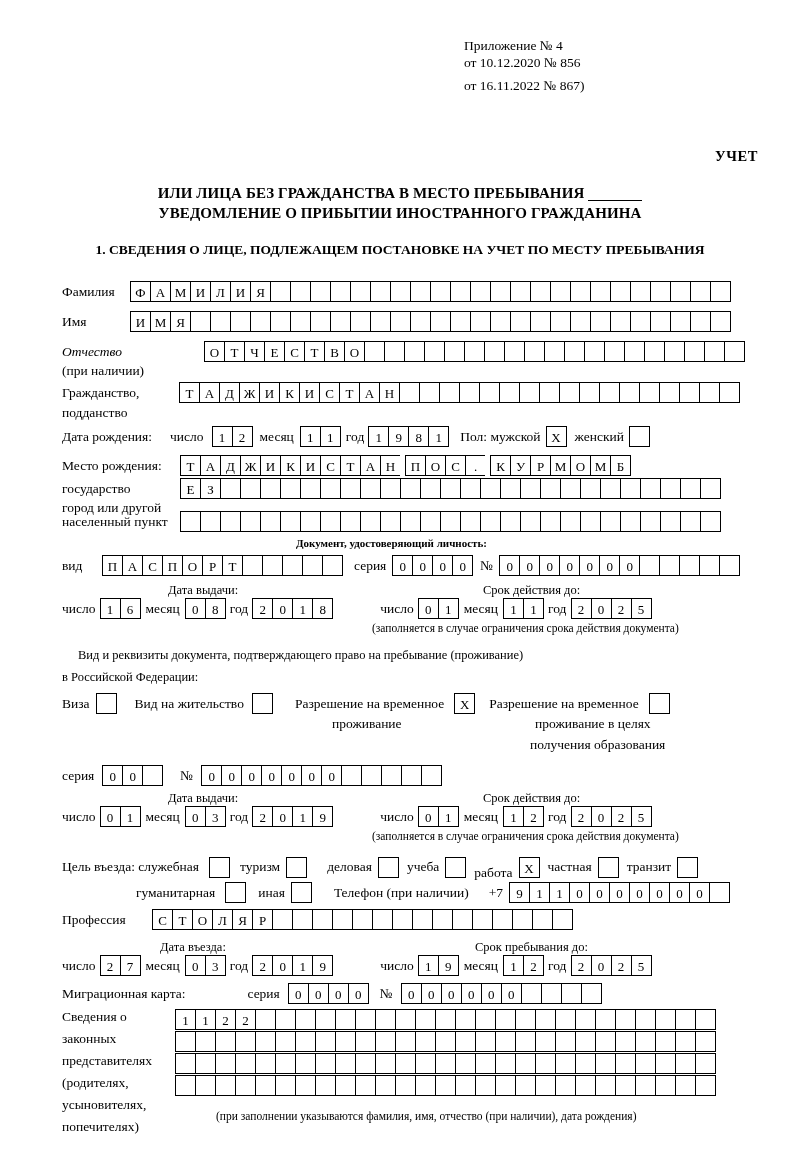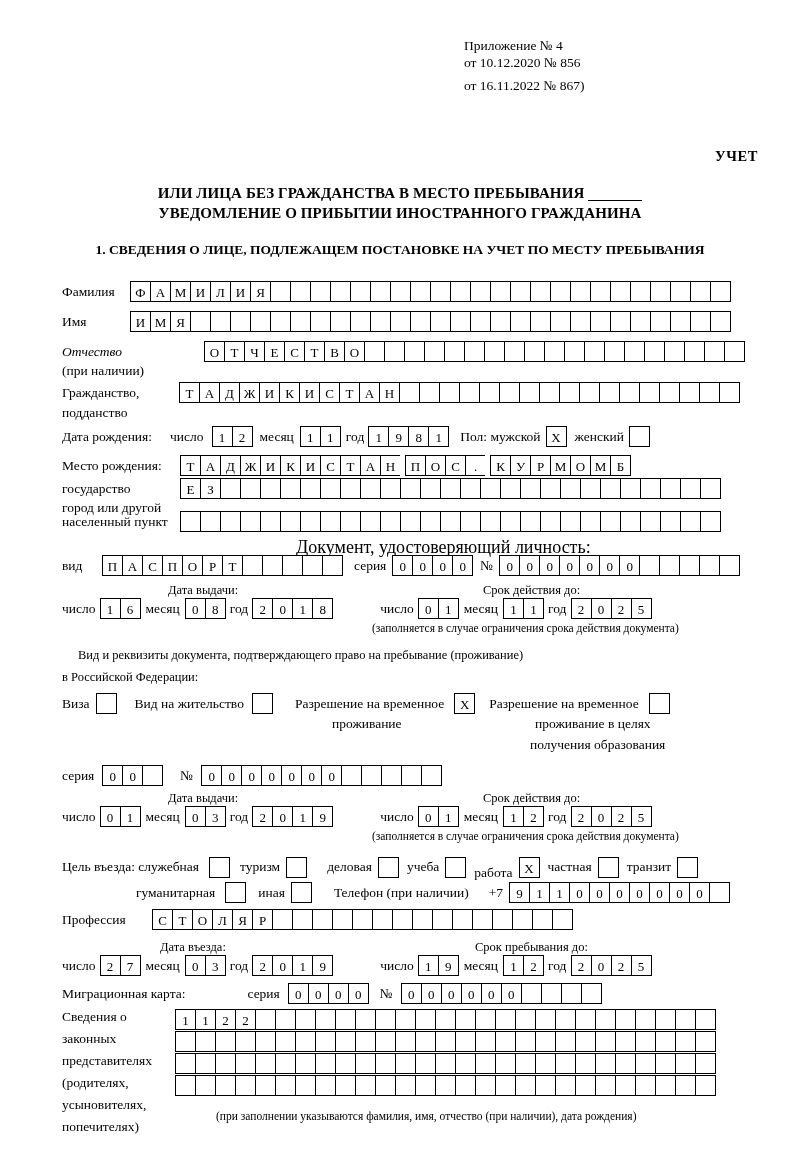--- a/index.html
+++ b/index.html
@@ -76,21 +76,21 @@
   
   .row {
     position: absolute;
     display: flex;
     align-items: center;
     font-size: 13.5px;
     white-space: nowrap;
   }
   .lbl { font-size: 13.5px; }
   .lbl.small { font-size: 12.5px; }
-  .bold-lbl { font-weight: normal; font-size: 18px; }
+  .bold-lbl { font-weight: bold; font-size: 11px; }
 
   
   .boxes { display: flex; }
   .bx {
     width: 21px;
     height: 21px;
     border: 1px solid #000;
     margin-right: -1px;
     font-size: 13px;
     line-height: 21px;

